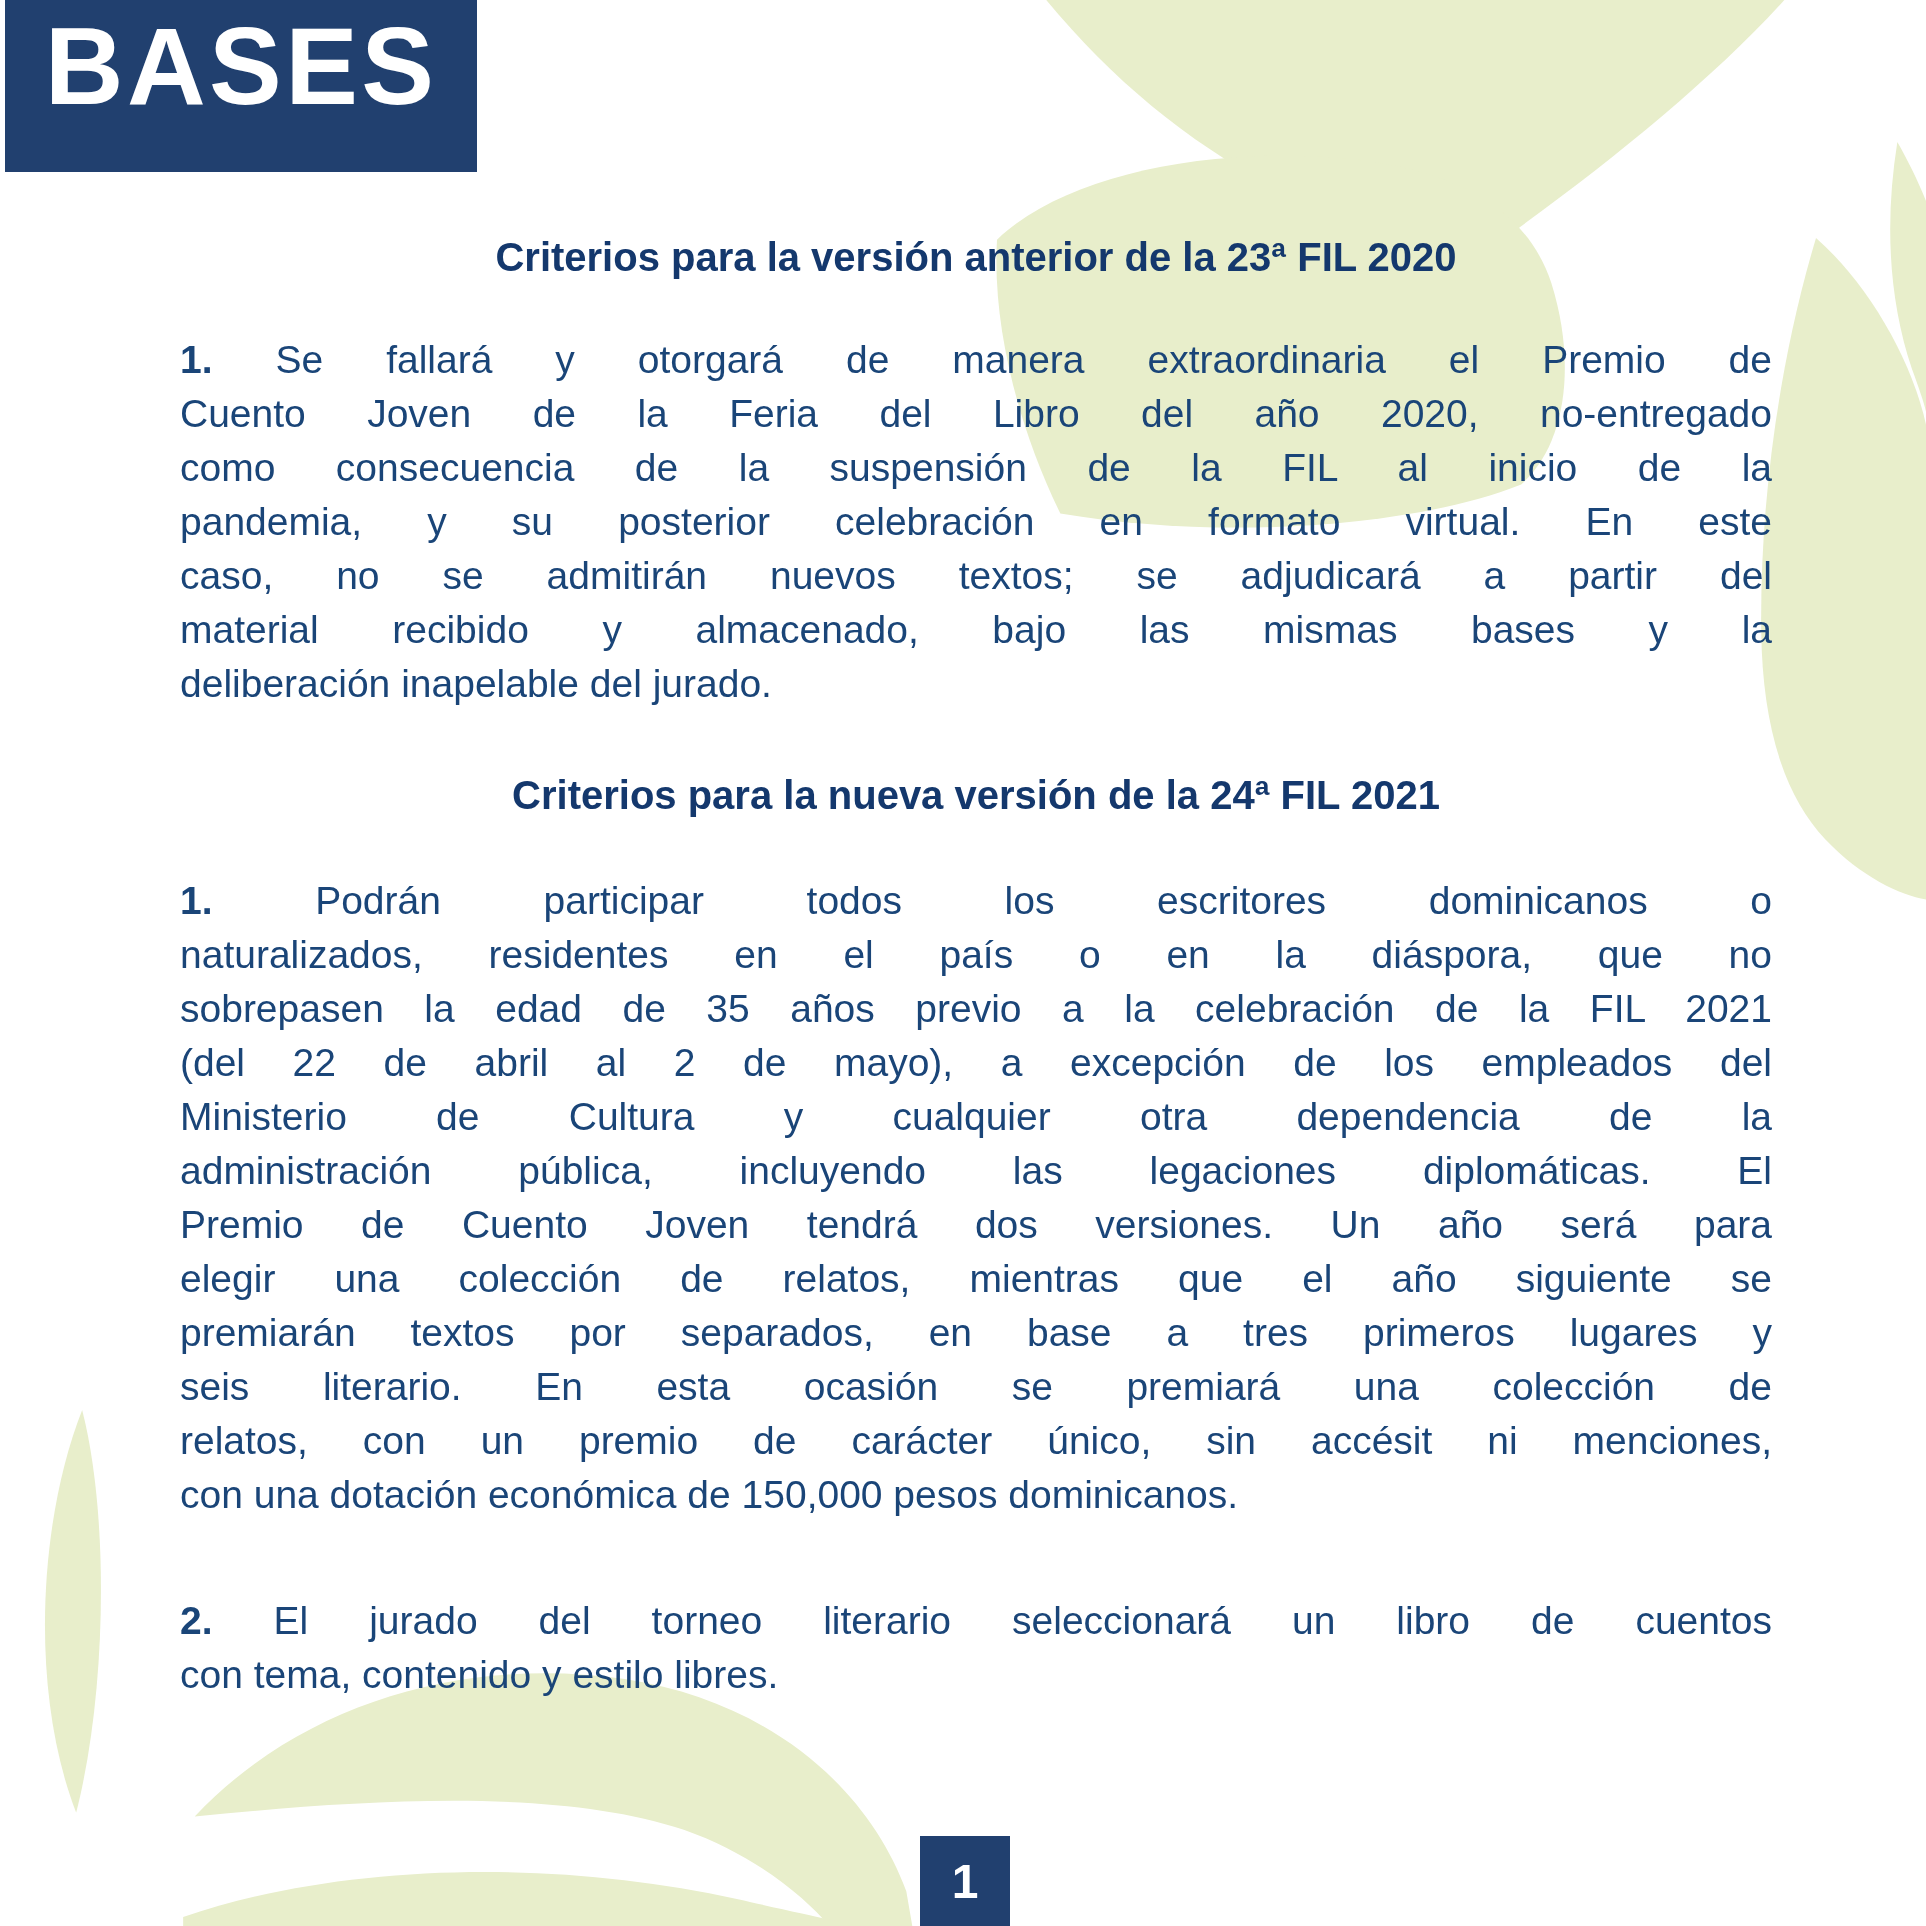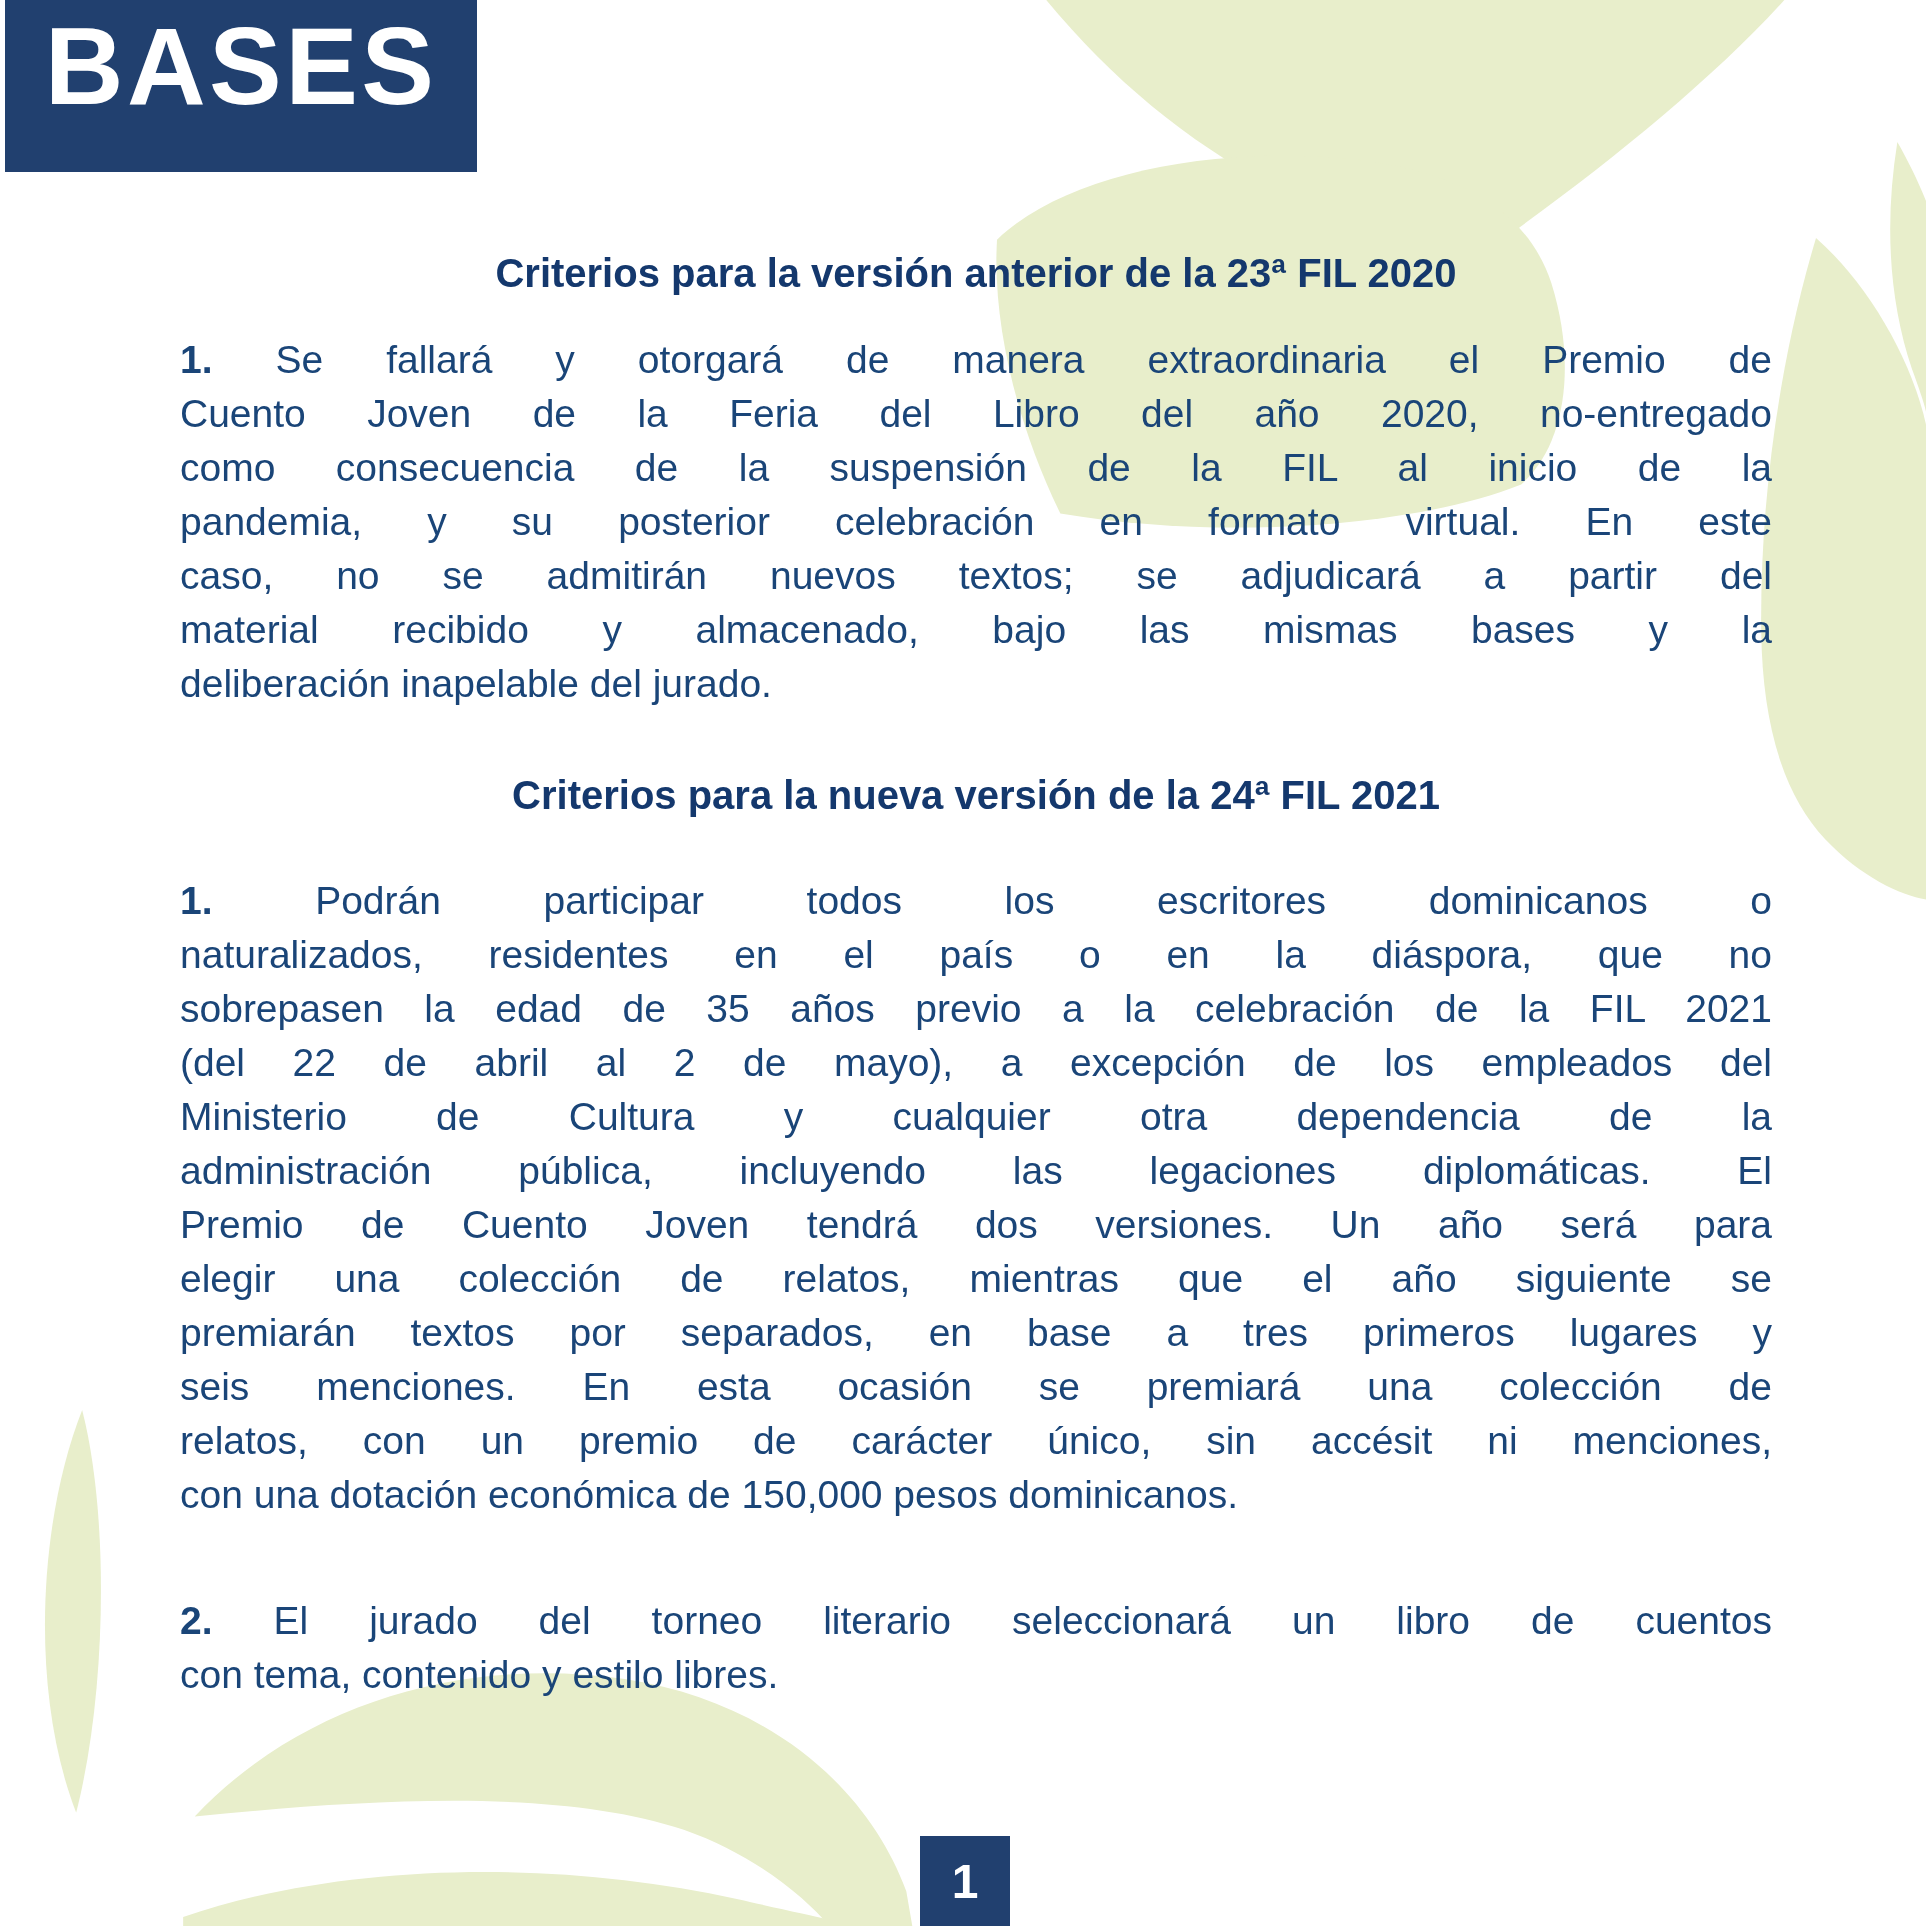--- a/index.html
+++ b/index.html
@@ -29,21 +29,21 @@
     font-weight:bold;font-size:40px;line-height:54px;
     color:var(--navy-heading);text-align:center;
   }
   .para{
     position:absolute;left:180px;width:1592px;
     font-size:39px;line-height:54px;color:var(--navy-body);
   }
   .bl{height:54px;text-align:justify;text-align-last:justify;}
   .bl.last{text-align:right;text-align-last:left;}
   .pnum{font-weight:bold;}
-  #h1{top:246px;text-align:center;}
+  #h1{top:230px;text-align:center;}
   #p1{top:333px;}
   #h2{top:768px;}
   #p2{top:874px;}
   #p3{top:1594px;}
   .page-box{
     position:absolute;left:920px;top:1836px;width:90px;height:90px;
     background:var(--navy-box);color:#fff;
     display:flex;align-items:center;justify-content:center;
     font-size:48px;font-weight:bold;
   }
@@ -82,21 +82,21 @@
 <div id="p2" class="para">
   <div class="bl"><span class="pnum">1.</span> <span>Podrán participar todos los escritores dominicanos o</span></div>
   <div class="bl">naturalizados, residentes en el país o en la diáspora, que no</div>
   <div class="bl">sobrepasen la edad de 35 años previo a la celebración de la FIL 2021</div>
   <div class="bl">(del 22 de abril al 2 de mayo), a excepción de los empleados del</div>
   <div class="bl">Ministerio de Cultura y cualquier otra dependencia de la</div>
   <div class="bl">administración pública, incluyendo las legaciones diplomáticas. El</div>
   <div class="bl">Premio de Cuento Joven tendrá dos versiones. Un año será para</div>
   <div class="bl">elegir una colección de relatos, mientras que el año siguiente se</div>
   <div class="bl">premiarán textos por separados, en base a tres primeros lugares y</div>
-  <div class="bl">seis menciones. En esta ocasión se premiará una colección de</div>
+  <div class="bl">seis literario. En esta ocasión se premiará una colección de</div>
   <div class="bl">relatos, con un premio de carácter único, sin accésit ni menciones,</div>
   <div class="bl last">con una dotación económica de 150,000 pesos dominicanos.</div>
 </div>
 
 <div id="p3" class="para">
   <div class="bl"><span class="pnum">2.</span> <span>El jurado del torneo literario seleccionará un libro de cuentos</span></div>
   <div class="bl last">con tema, contenido y estilo libres.</div>
 </div>
 
 <div class="page-box">

